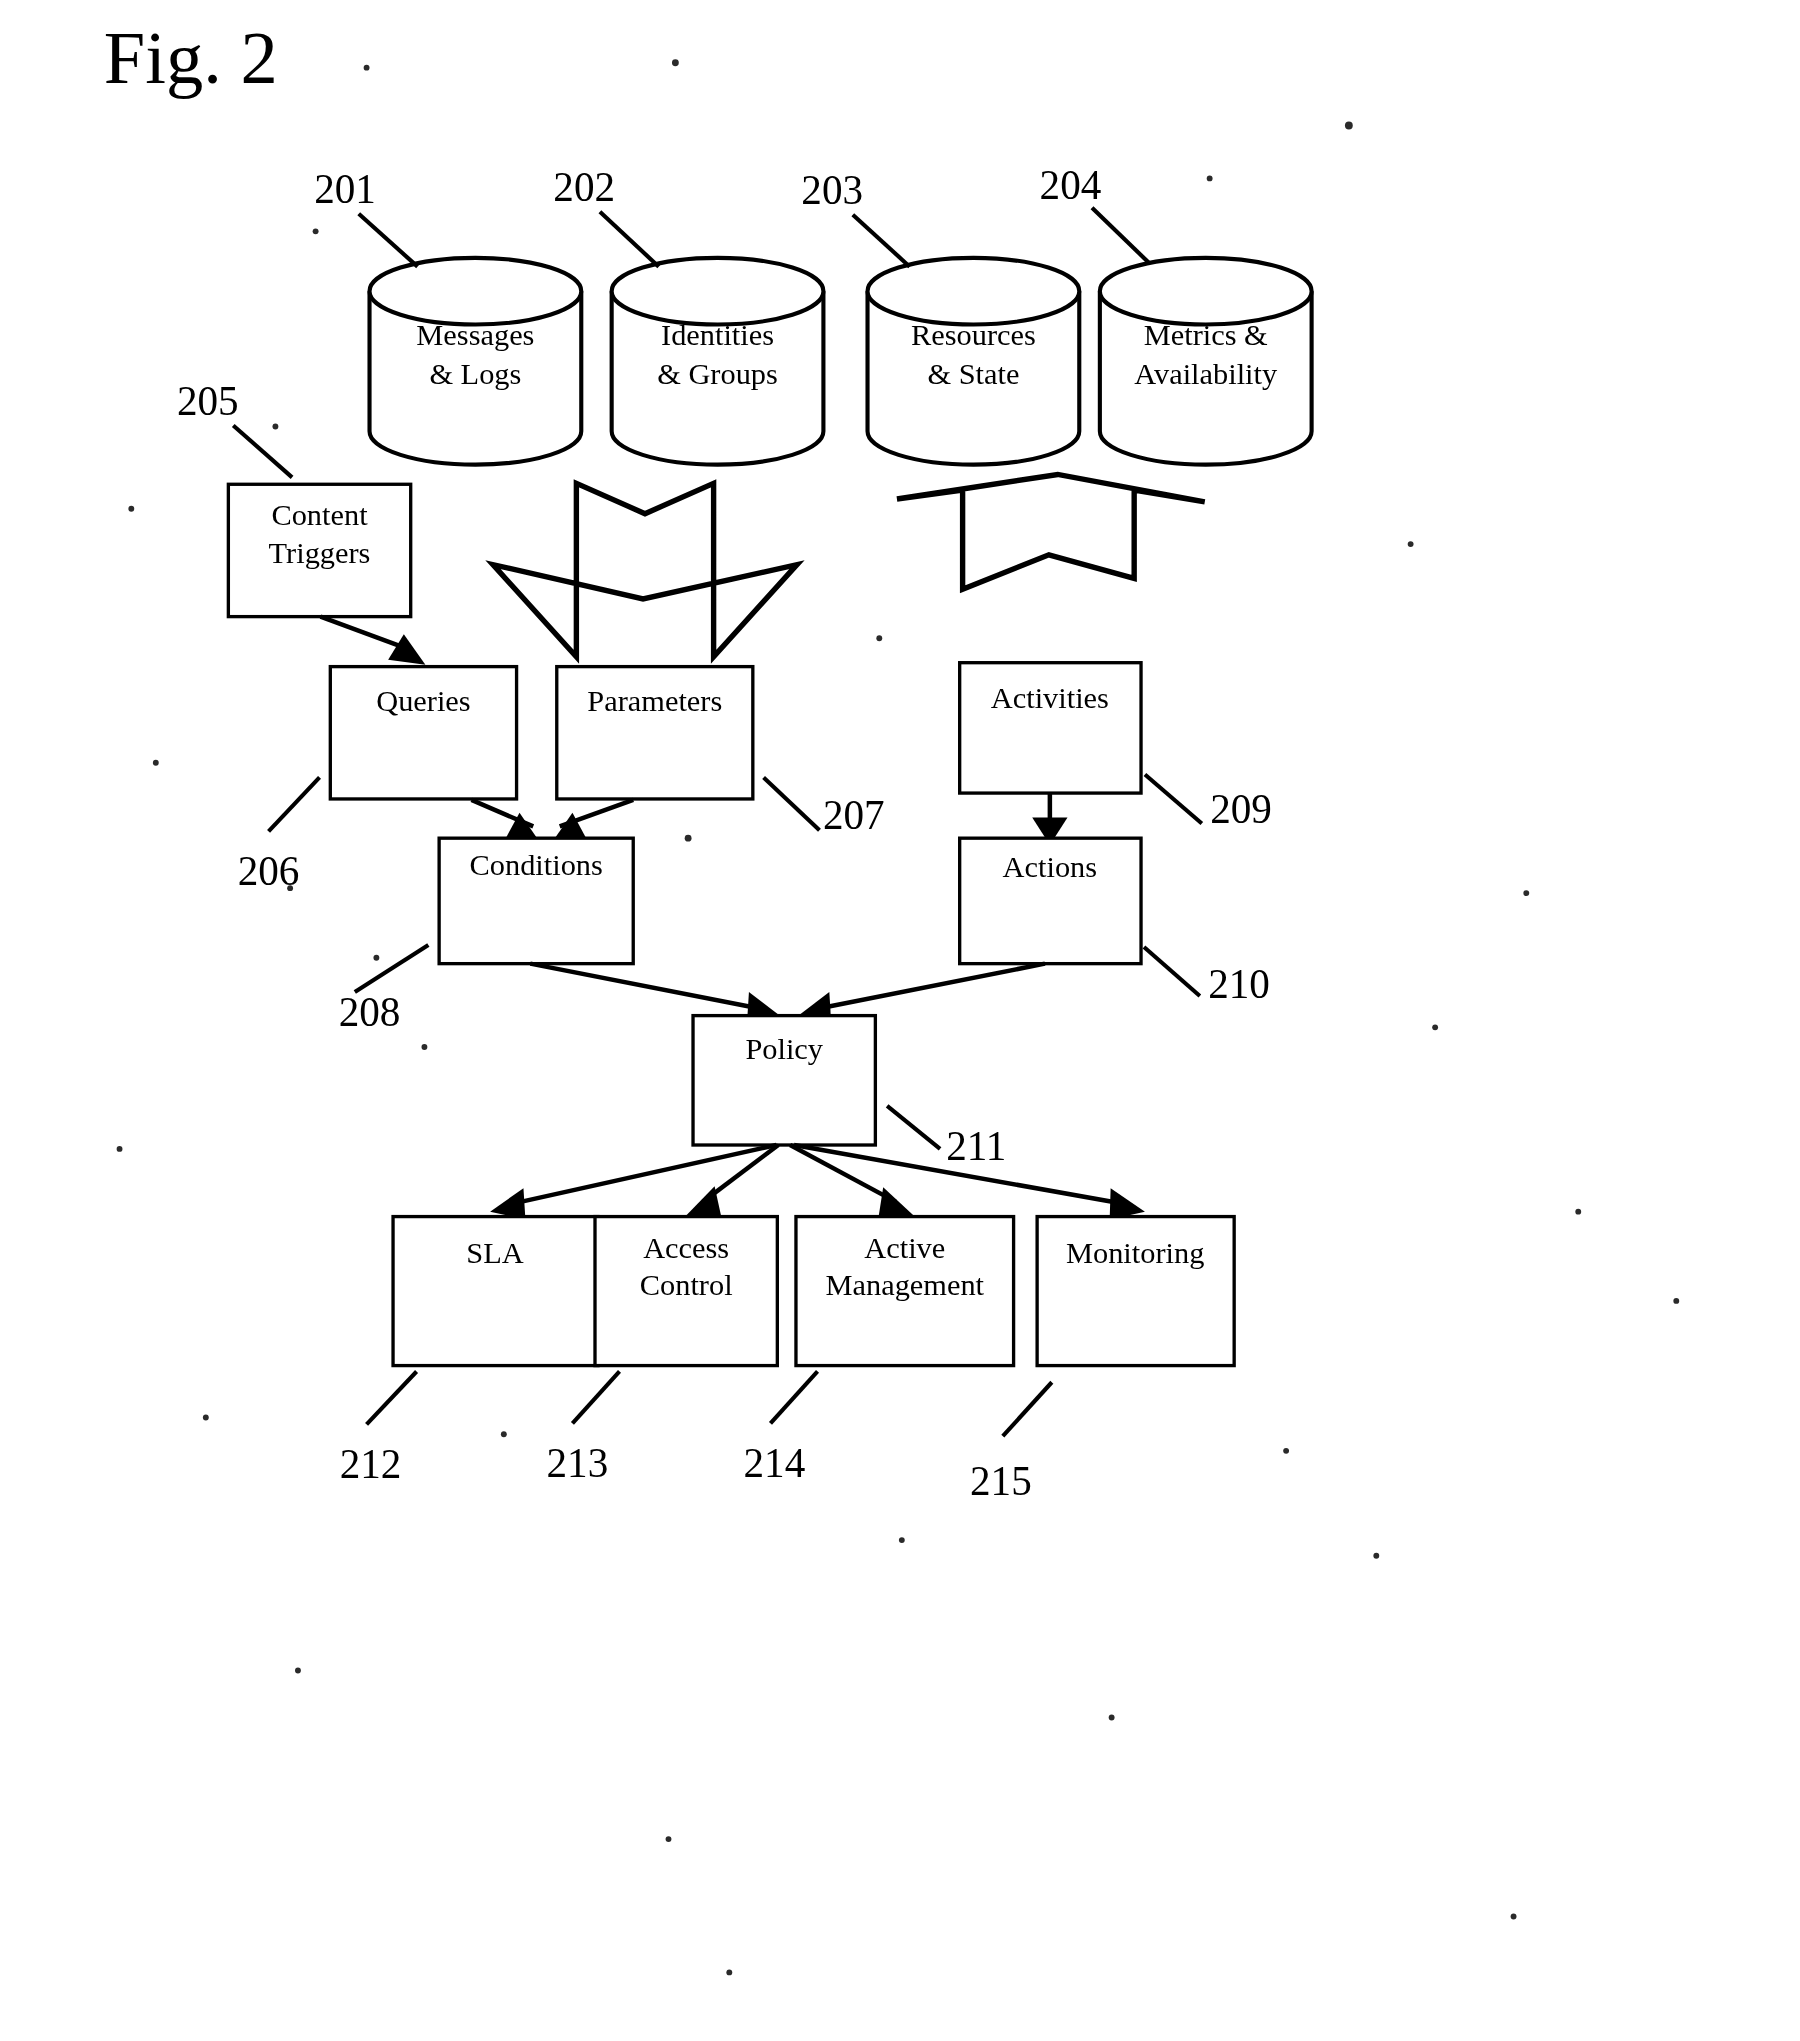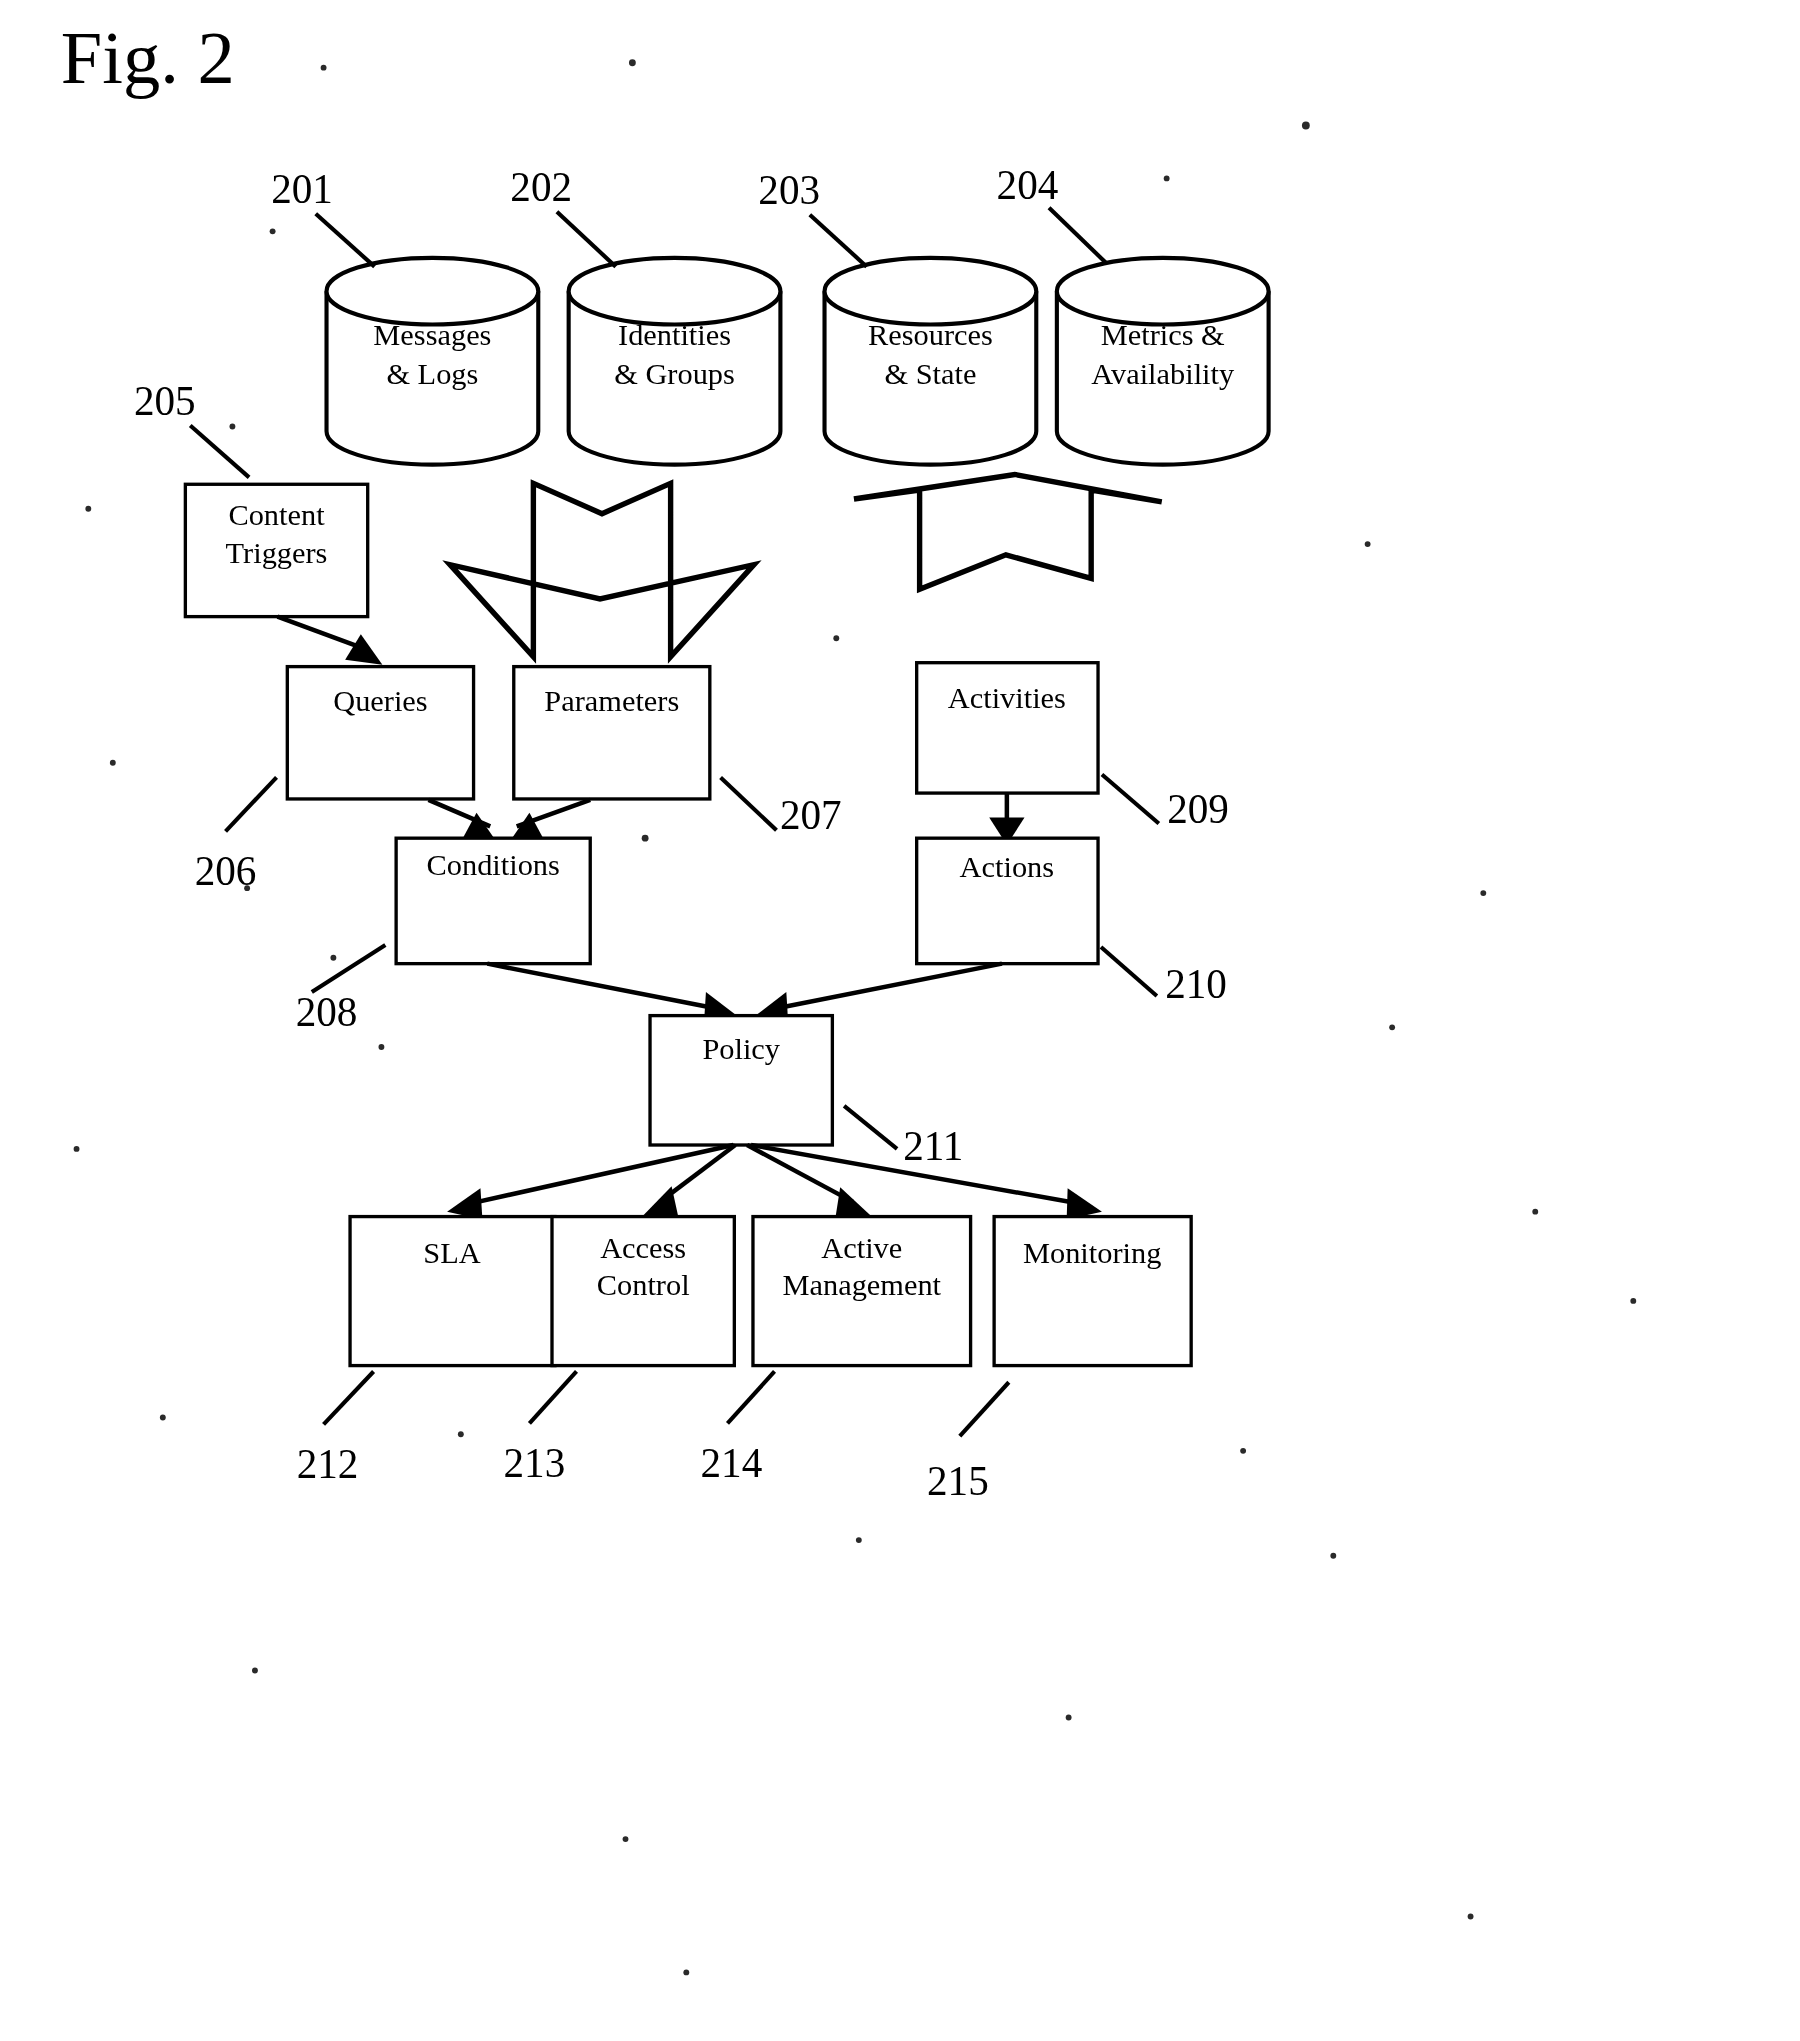--- a/index.html
+++ b/index.html
@@ -15,20 +15,21 @@
     font-family: "Liberation Serif", "DejaVu Serif", serif;
     color: #000000;
     overflow: hidden;
   }
   #figure-root {
     position: absolute;
     left: 0;
     top: 0;
     width: 1747px;
     height: 2042px;
+    padding-left: 43px;
   }
   svg.diagram {
     display: block;
     width: 1801px;
     height: 2042px;
   }
   .fig-title {
     font-family: "Liberation Serif", "DejaVu Serif", serif;
     font-size: 76px;
     fill: #000000;

